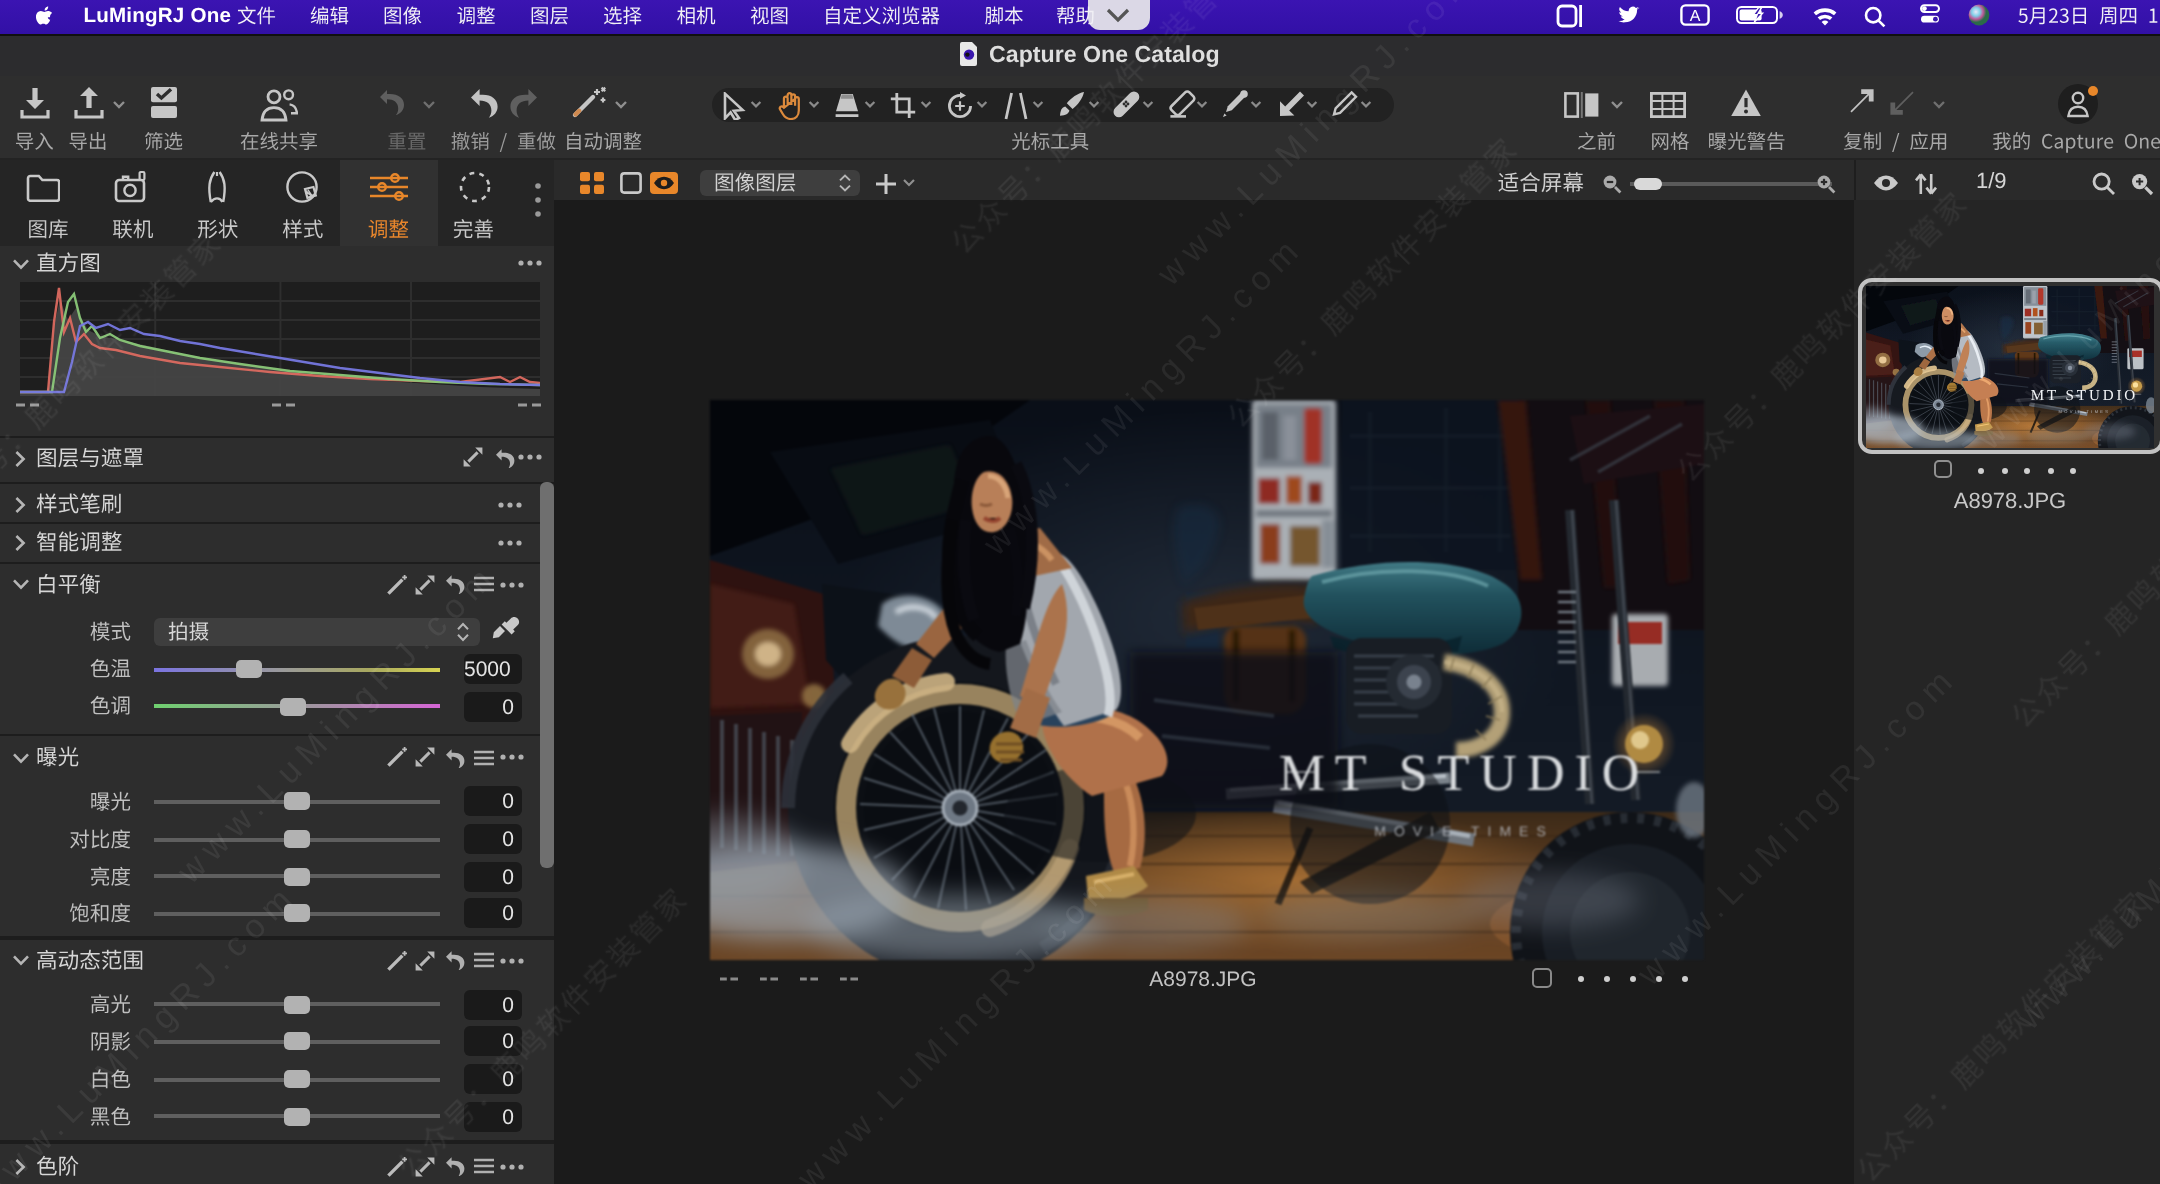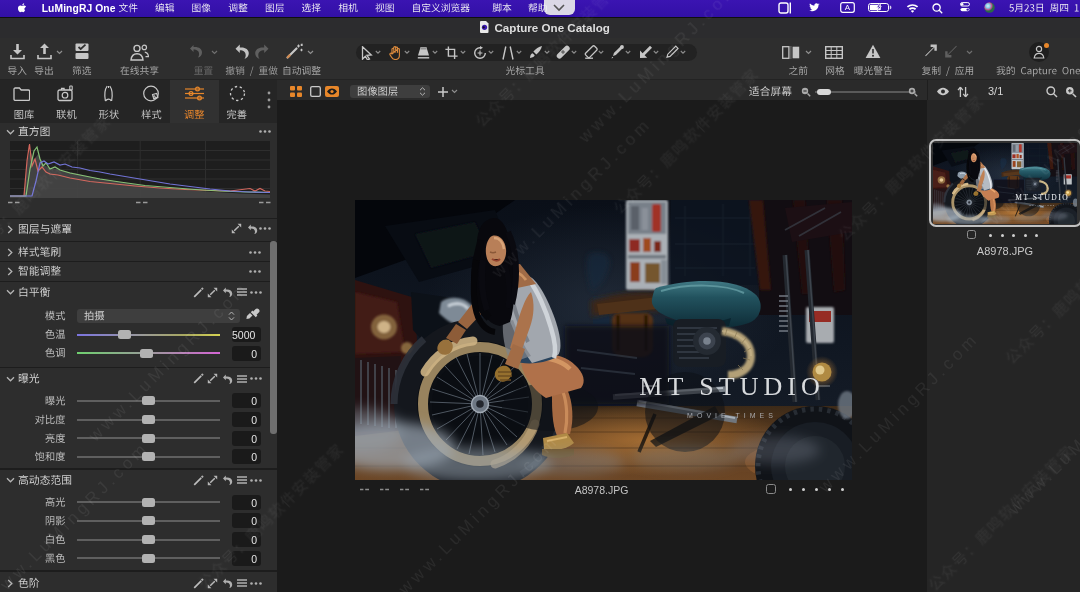--- a/index.html
+++ b/index.html
@@ -300,21 +300,21 @@
       <line x1="4" y1="2.4" x2="4" y2="5.6" stroke="#2a2a2a" stroke-width="1.1"></line>
     </svg>
 <div class="abs" style="left:926.5px;top:80px;width:1.5px;height:20px;background:#1e1e1e"></div>
 <svg class="abs" style="left:936px;top:87px" width="14" height="9" viewBox="0 0 14 9">
       <path d="M1 4.5C2.8 2 4.8 0.8 7 0.8s4.2 1.2 6 3.7c-1.8 2.5-3.8 3.7-6 3.7S2.8 7 1 4.5z" fill="#c9c9c9"></path>
       <circle cx="7" cy="4.5" r="2" fill="#2a2a2a"></circle>
     </svg>
 <svg class="abs" style="left:957px;top:85.5px" width="12" height="12" viewBox="0 0 12 12">
       <path d="M3.4 11V1.6M3.4 1.2 1 4.2M3.4 1.2l2.4 3M8.6 1v9.4M8.6 10.8 6.2 7.8M8.6 10.8l2.4-3" stroke="#c9c9c9" stroke-width="1.3" fill="none"></path>
     </svg>
-<div class="abs" style="left:988px;top:84.5px;font-size:11px;color:#d5d5d5">3/1</div>
+<div class="abs" style="left:988px;top:84.5px;font-size:11px;color:#d5d5d5">1/9</div>
 <svg class="abs" style="left:1046px;top:85.5px" width="12" height="12" viewBox="0 0 12 12">
       <circle cx="4.8" cy="4.8" r="3.8" fill="none" stroke="#c9c9c9" stroke-width="1.4"></circle>
       <line x1="7.7" y1="7.7" x2="11" y2="11" stroke="#c9c9c9" stroke-width="1.4"></line>
     </svg>
 <svg class="abs" style="left:1065px;top:85.5px" width="12" height="12" viewBox="0 0 12 12">
       <circle cx="4.8" cy="4.8" r="3.8" fill="#c9c9c9"></circle>
       <line x1="7.7" y1="7.7" x2="11" y2="11" stroke="#c9c9c9" stroke-width="1.6"></line>
       <path d="M3 4.8h3.6M4.8 3v3.6" stroke="#2a2a2a" stroke-width="1"></path>
     </svg>
 <div class="abs" style="left:0;top:122.8px;width:277px;height:470px;background:#2d2d2d"></div>

